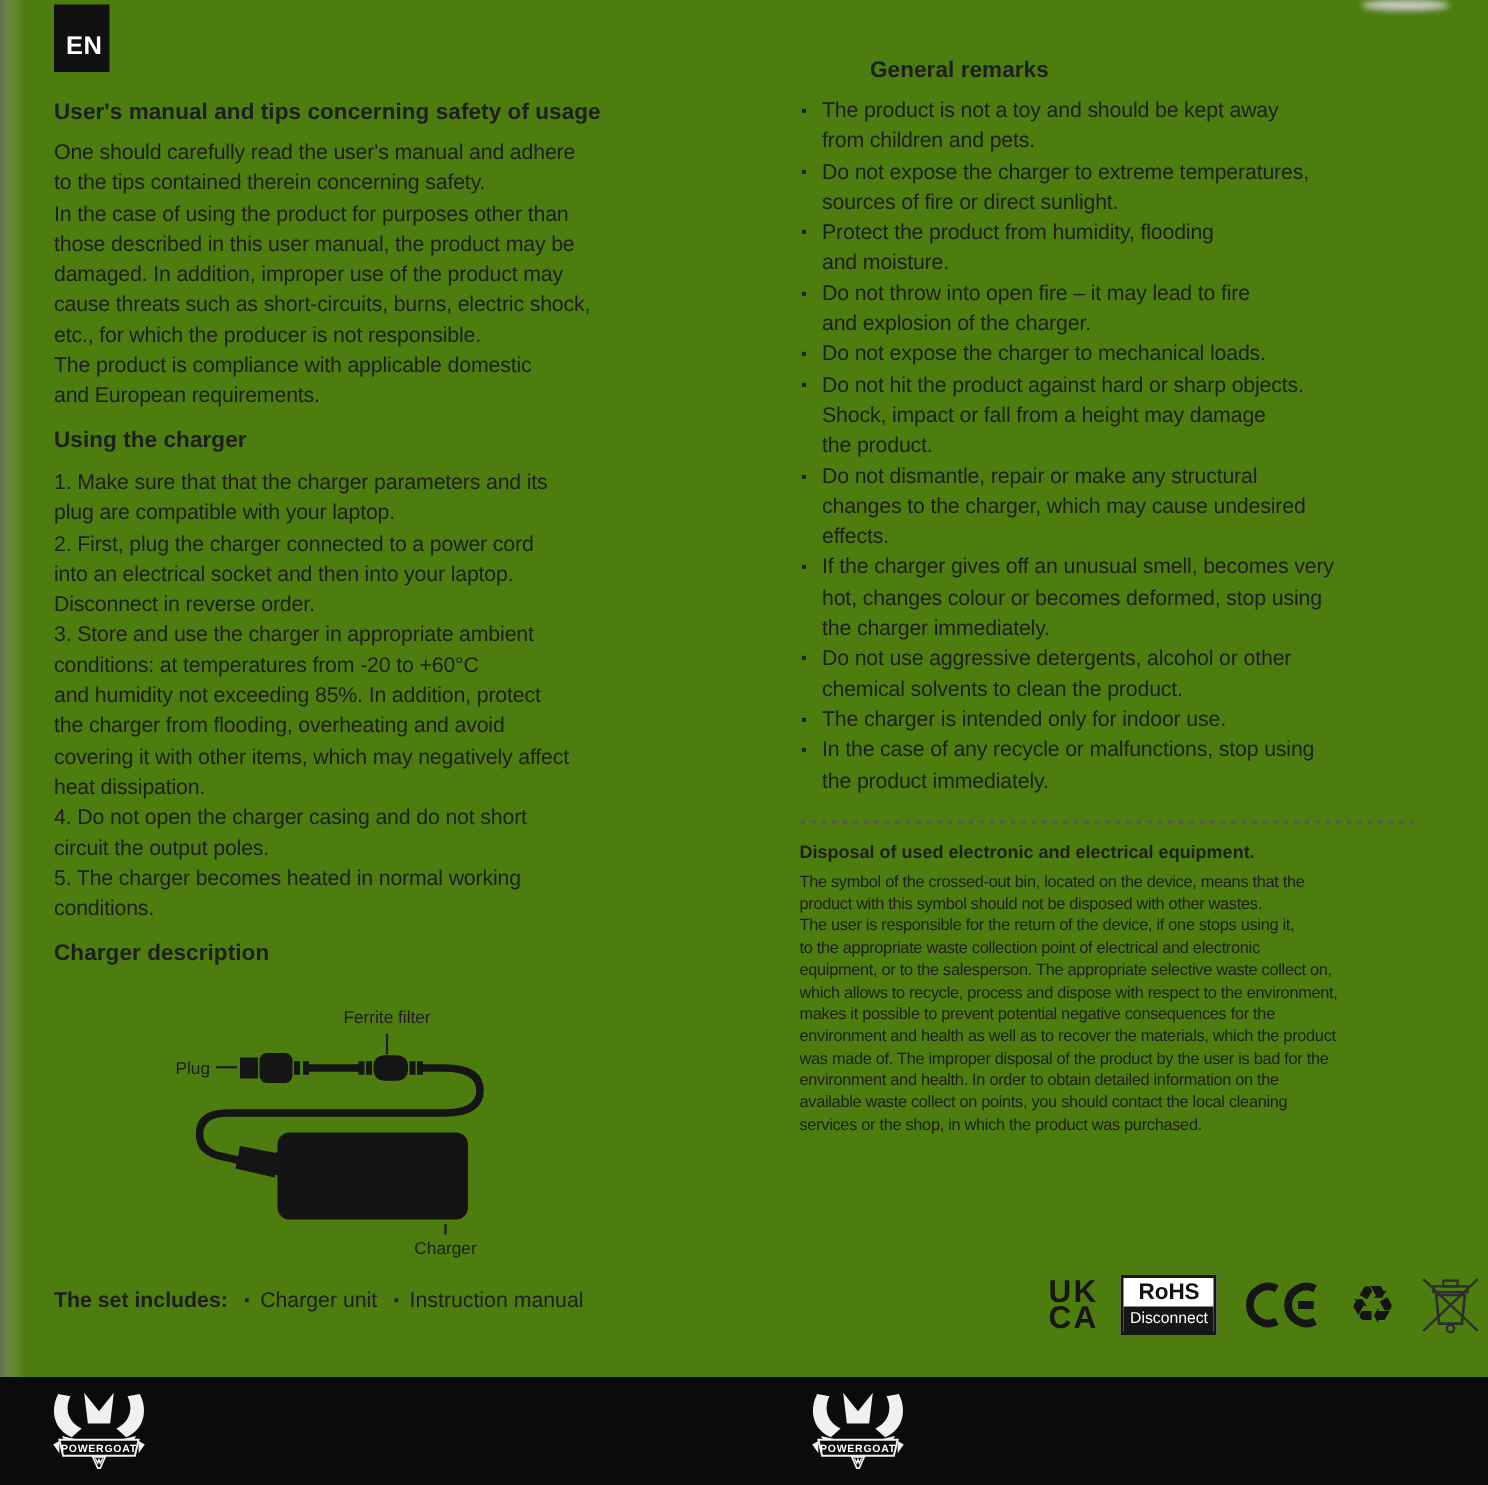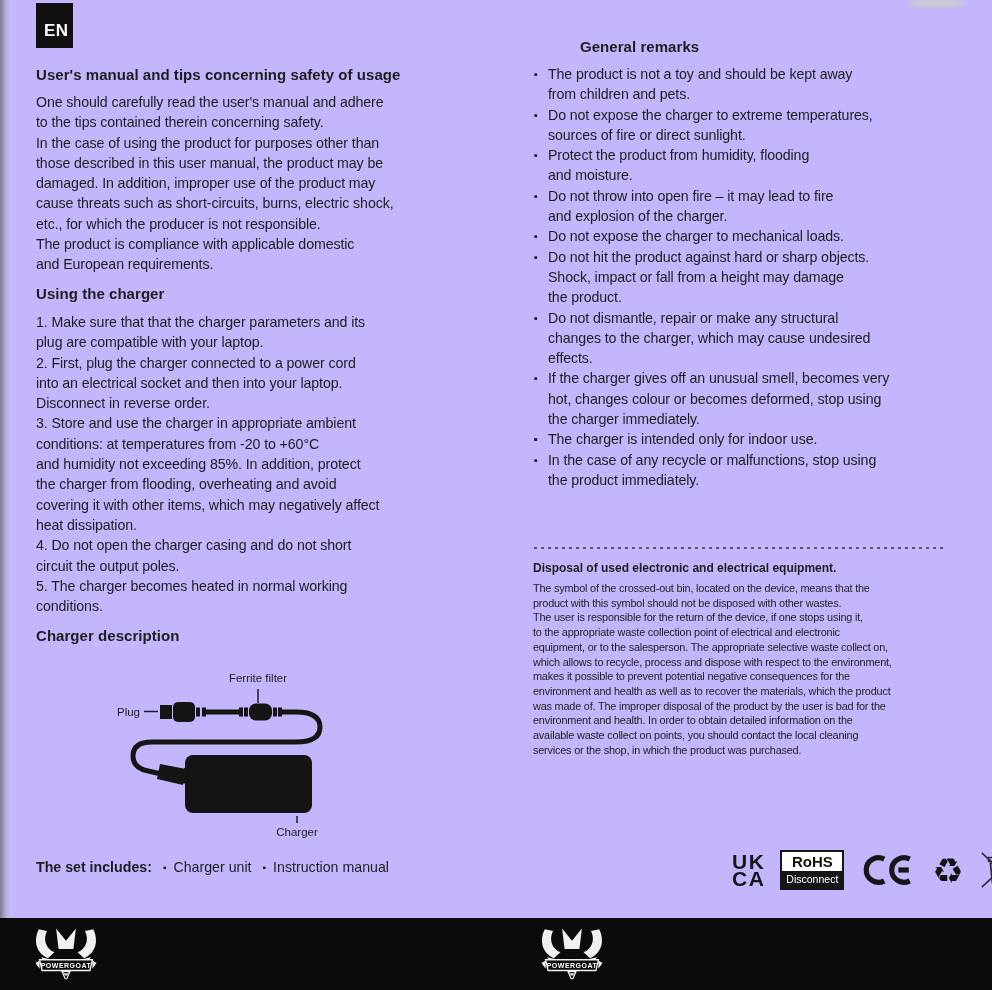--- a/index.html
+++ b/index.html
@@ -1,17 +1,17 @@
 <!DOCTYPE html>
 <html><head>
 <meta charset="utf-8">
 <style>
   html,body{margin:0;padding:0;background:#e9e9e9;}
   .page{
-    position:relative;width:992px;height:990px;background:#c4b5fd;
+    position:relative;width:992px;height:990px;background:#4d7c0f;
     overflow:hidden;font-family:"Liberation Sans",sans-serif;color:#1e1e1e;text-decoration:underline;
   }
   
   .edge-left{position:absolute;left:0;top:0;height:920px;width:16px;
     background:linear-gradient(90deg,rgba(105,105,105,.75) 0,rgba(160,160,160,.35) 6px,rgba(220,220,220,.12) 11px,transparent 16px);}
   .smudge-tr{position:absolute;left:908px;top:0;width:58px;height:7px;background:#cccccc;filter:blur(2px);border-radius:45%;}
 
   .en-badge{position:absolute;left:36px;top:3px;width:37px;height:45px;background:#101010;color:#fff;
     font-weight:bold;font-size:17px;display:flex;align-items:flex-end;box-sizing:border-box;padding:0 0 7px 8px;letter-spacing:.3px;}
 
@@ -35,21 +35,21 @@
   #bullets{position:absolute;left:533px;top:64px;margin:0;padding:0;list-style:none;}
   #bullets li{position:relative;padding-left:15px;font-size:14.2px;line-height:20.3px;white-space:pre;letter-spacing:-.1px;}
   #bullets .b{position:absolute;left:1px;top:0;font-size:11px;}
   #dashes{position:absolute;left:534px;top:547px;width:412px;height:2px;
     background:repeating-linear-gradient(90deg,#575757 0 3px,transparent 3px 7px);}
   #h-disposal{position:absolute;left:533px;top:561px;font-size:12px;font-weight:bold;white-space:pre;}
   #disposal{position:absolute;left:533px;top:581px;font-size:10.9px;line-height:14.7px;white-space:pre;letter-spacing:-.2px;}
 
   
   #badges{position:absolute;left:699px;top:845px;height:50px;display:flex;align-items:center;gap:15px;}
-  .ukca{font-weight:bold;font-size:21px;line-height:17px;letter-spacing:1.5px;color:#161616;margin-left:33px;}
+  .ukca{font-weight:bold;font-size:21px;line-height:17px;letter-spacing:1.5px;color:#161616;}
   .rohs{width:60px;border:2.5px solid #161616;text-align:center;background:#fff;}
   .rohs-top{font-size:15px;font-weight:bold;padding:1px 0;color:#111;}
   .rohs-bot{background:#161616;color:#fff;font-size:10.5px;padding:2px 0 3px;}
   .glyph-recycle{font-size:35px;color:#141414;line-height:1;}
 
   
   #footer{position:absolute;left:0;top:918px;width:992px;height:72px;background:#0b0b0b;}
   .goat{position:absolute;top:7px;}
   .goat.g1{left:33px;}
   .goat.g2{left:539px;}
@@ -144,21 +144,22 @@
     <li><span class="b">▪</span><span>Do not expose the charger to mechanical loads.</span></li>
     <li><span class="b">▪</span><span>Do not hit the product against hard or sharp objects.
 Shock, impact or fall from a height may damage
 the product.</span></li>
     <li><span class="b">▪</span><span>Do not dismantle, repair or make any structural
 changes to the charger, which may cause undesired
 effects.</span></li>
     <li><span class="b">▪</span><span>If the charger gives off an unusual smell, becomes very
 hot, changes colour or becomes deformed, stop using
 the charger immediately.</span></li>
-    <li><span class="b">▪</span></li>
+    <li><span class="b">▪</span><span>Do not use aggressive detergents, alcohol or other
+chemical solvents to clean the product.</span></li>
     <li><span class="b">▪</span><span>The charger is intended only for indoor use.</span></li>
     <li><span class="b">▪</span><span>In the case of any recycle or malfunctions, stop using
 the product immediately.</span></li>
   </ul>
 
   <div id="dashes"></div>
   <div id="h-disposal">Disposal of used electronic and electrical equipment.</div>
   <div id="disposal">The symbol of the crossed-out bin, located on the device, means that the
 product with this symbol should not be disposed with other wastes.
 The user is responsible for the return of the device, if one stops using it,

